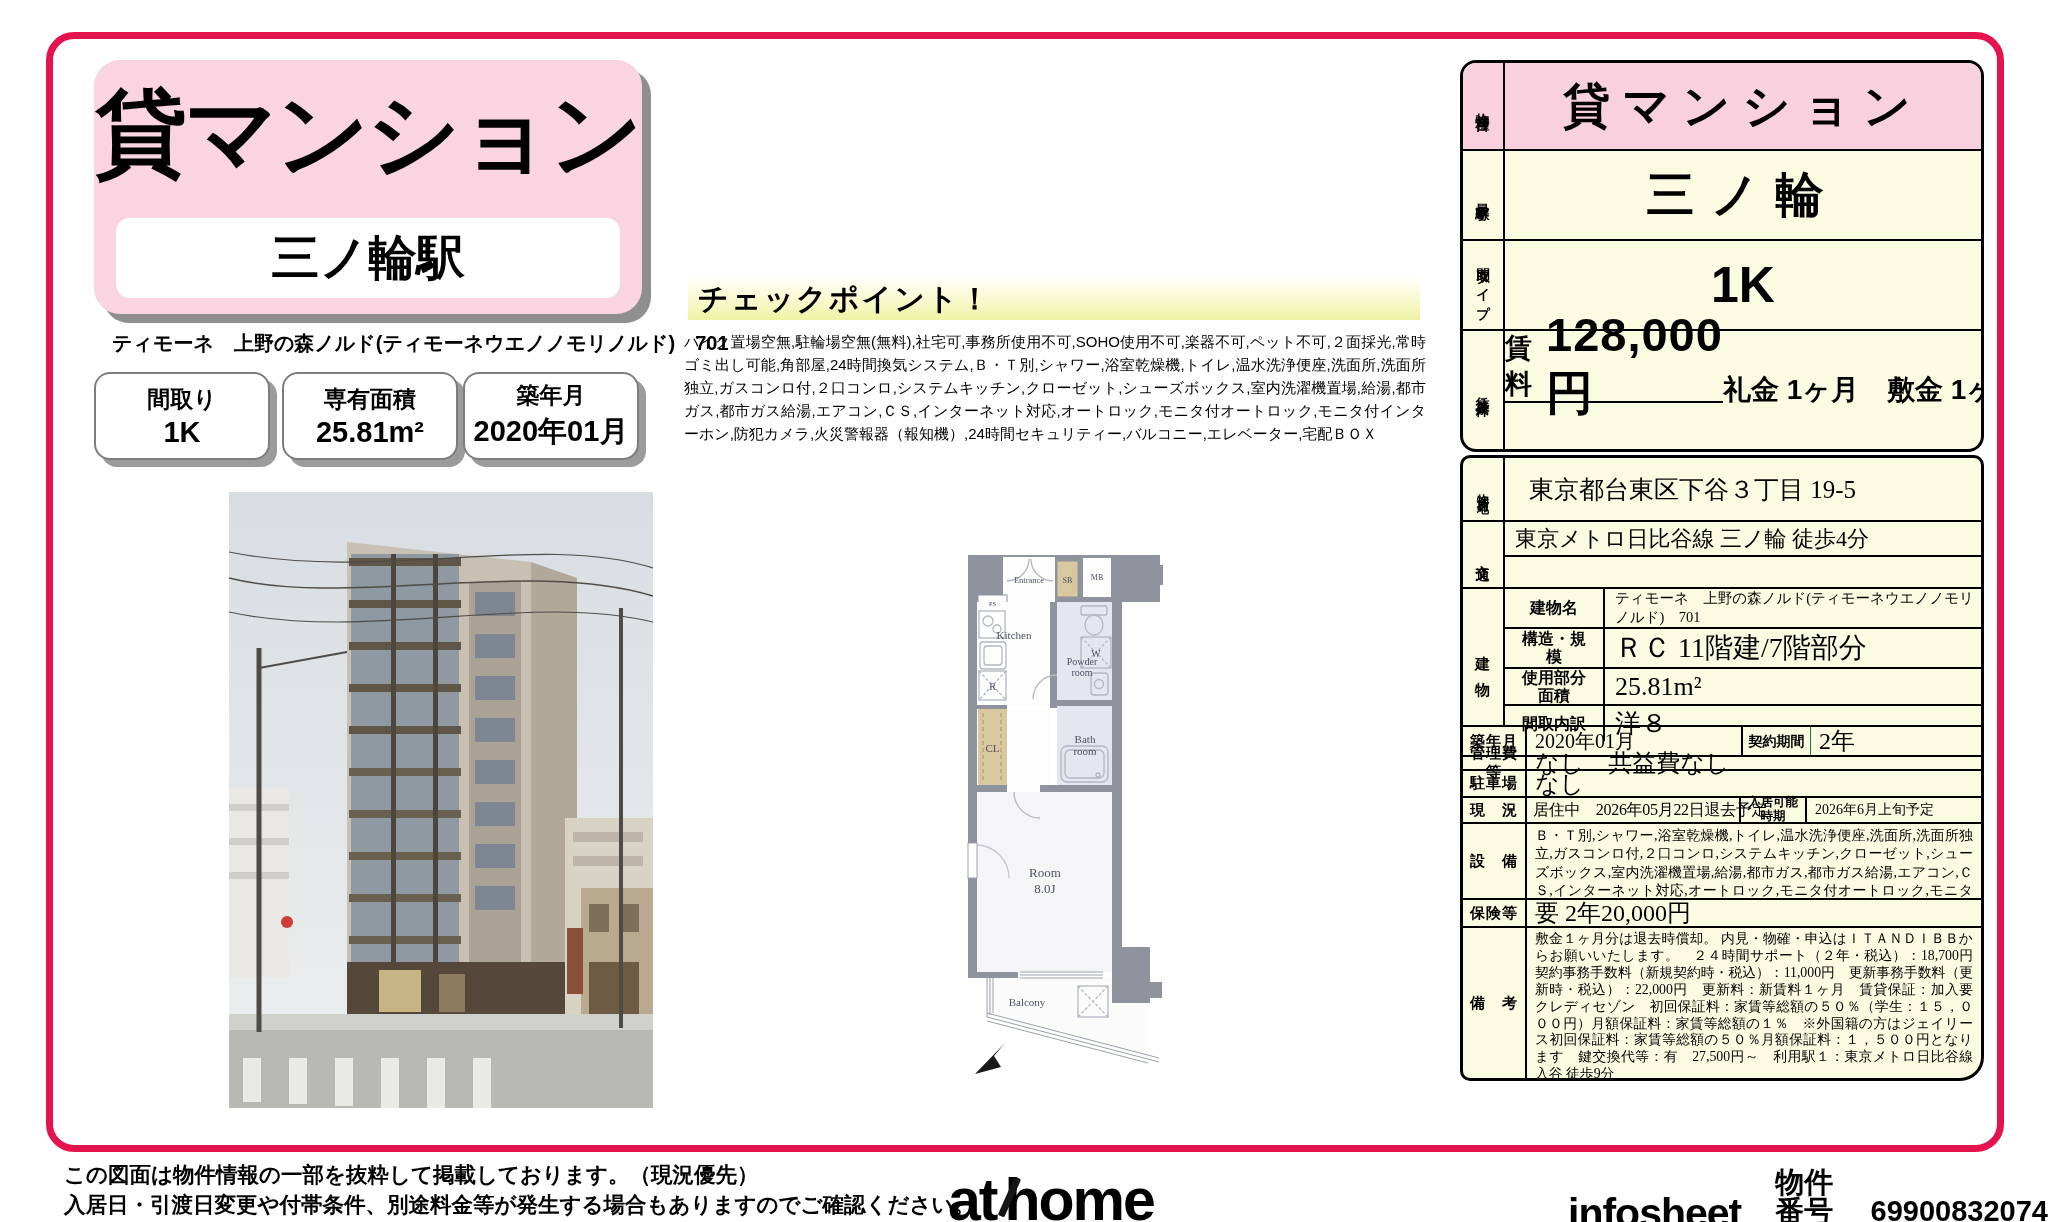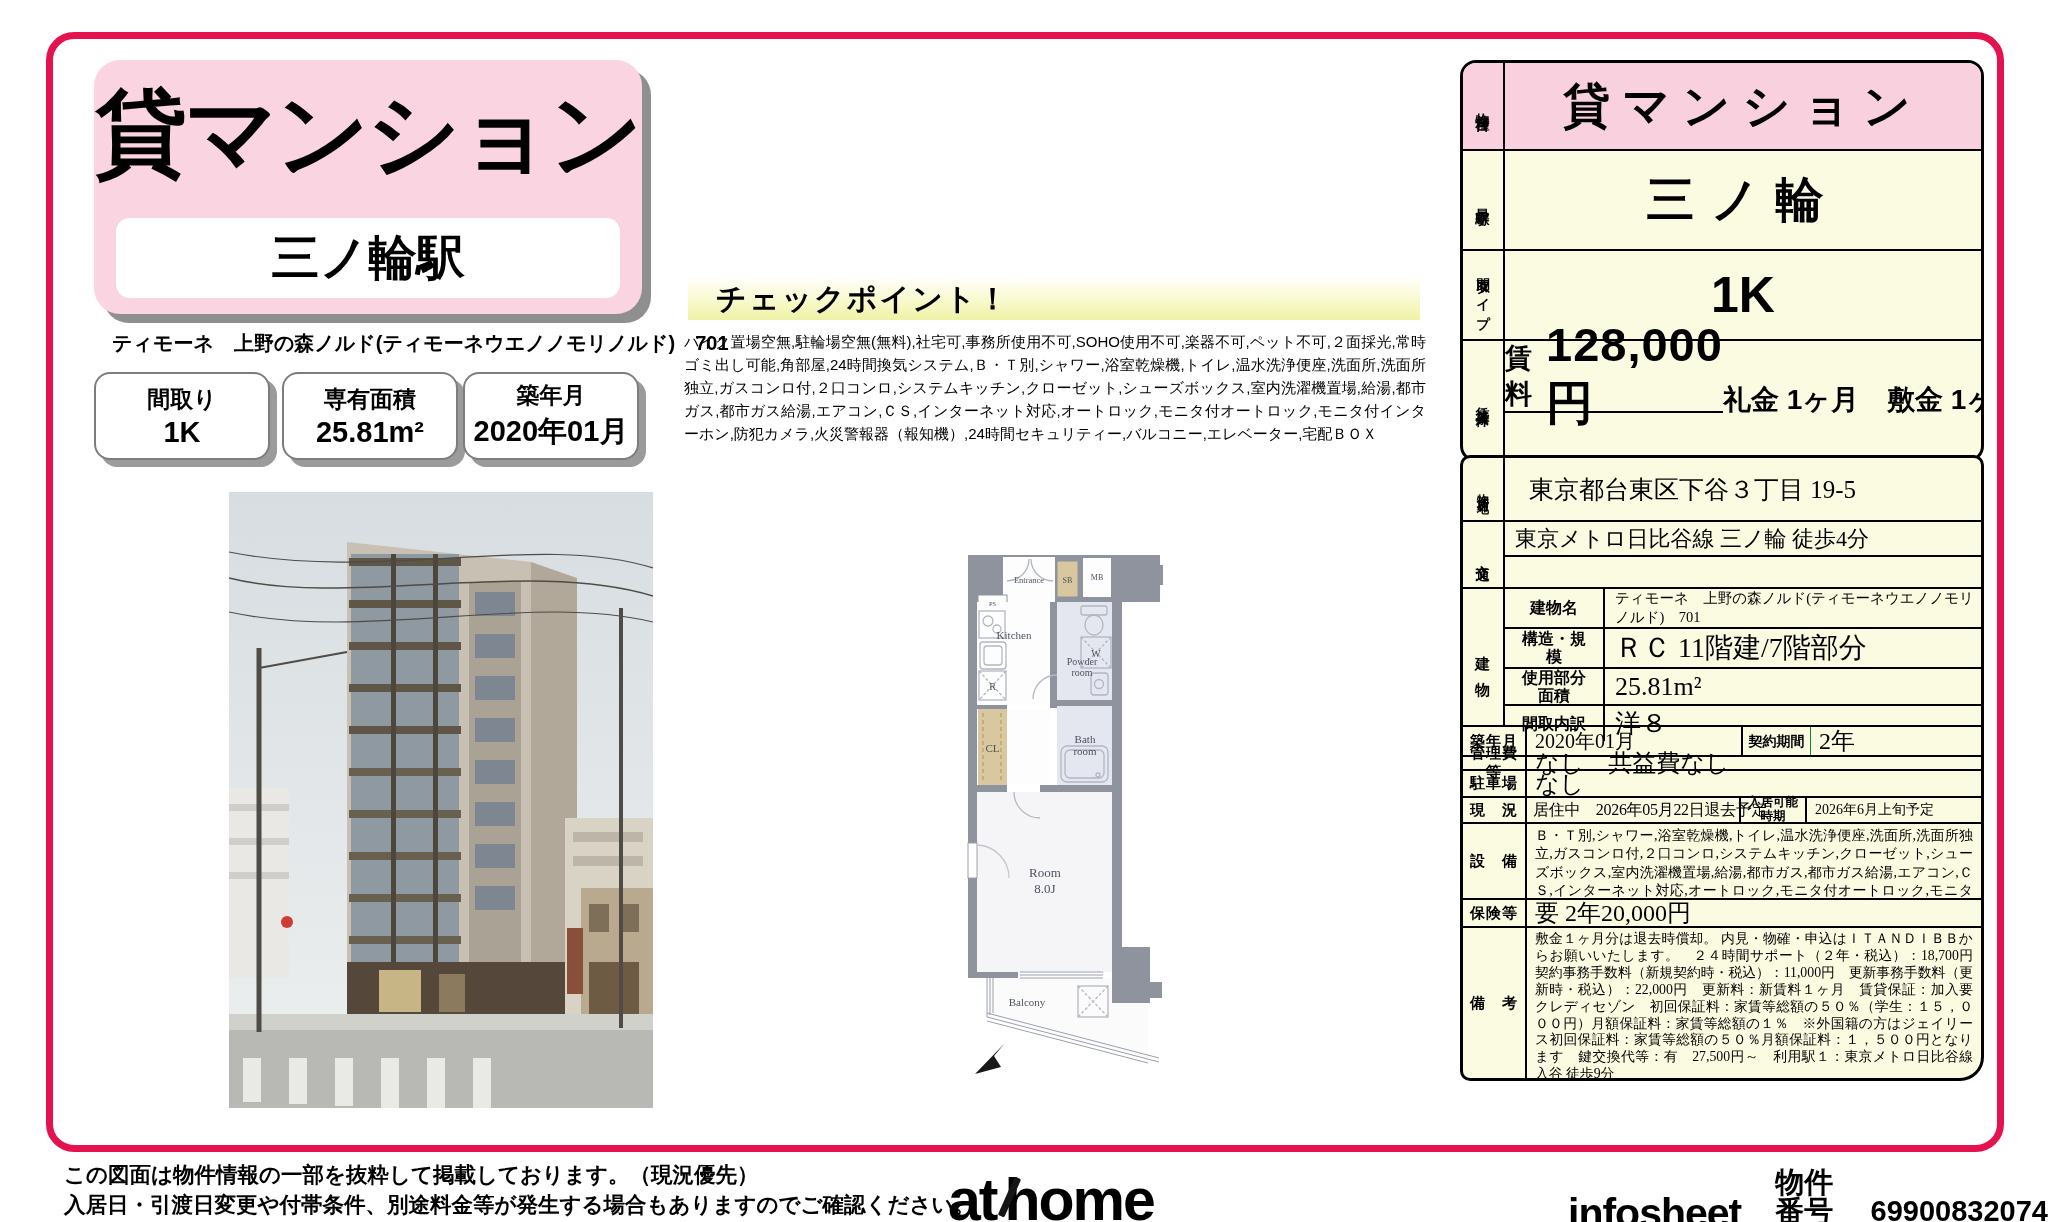--- a/index.html
+++ b/index.html
@@ -24,39 +24,39 @@
           align-items:center;justify-content:center;gap:1px}
   .sumbox:nth-child(1){left:0}.sumbox:nth-child(2){left:188px}.sumbox:nth-child(3){left:369px}
   .sumbox .lb{font-size:23px;font-weight:600}
   .sumbox .vl{font-size:29px;font-weight:800;white-space:nowrap}
   
   #photo{position:absolute;left:229px;top:492px;width:424px;height:616px}
   
   #checkpoint-band{position:absolute;left:688px;top:278px;width:732px;height:42px;
       background:linear-gradient(180deg,#fffffa 0%,#f8f9cc 55%,#eef2a4 100%);
       display:flex;align-items:center}
-  #checkpoint-title{font-size:30px;font-weight:800;padding-left:28px;letter-spacing:2px}
+  #checkpoint-title{font-size:30px;font-weight:800;padding-left:10px;letter-spacing:2px}
   #checkpoint-body{position:absolute;left:684px;top:330px;width:742px;font-size:15px;
       line-height:23px;font-weight:500;text-align:justify}
   
   #floorplan{position:absolute;left:945px;top:545px;width:270px;height:560px}
   #floorplan text{font-family:"Liberation Serif",serif;fill:#4d5363}
   
   .jt{position:absolute;left:1460px;width:524px;background:#fbfbe2;border:3px solid #000;
       display:flex;flex-direction:column;box-sizing:border-box}
   .row{display:flex;border-top:2px solid #000;box-sizing:border-box;min-height:0}
   .row:first-child{border-top:none}
   .cell{box-sizing:border-box;display:flex;align-items:center;min-width:0}
   .vcell{width:42px;min-width:42px;border-right:2px solid #000;display:flex;
          align-items:center;justify-content:center}
   .vtext{writing-mode:vertical-rl;text-orientation:upright;font-weight:600;letter-spacing:2px;line-height:1}
   
   #t1{top:60px;border-radius:16px;overflow:hidden}
   #t1 .r1{height:86px;background:#f8d0de}
-  #t1 .r2{height:100px}
+  #t1 .r2{height:90px}
   #t1 .r3{height:90px}
   #t1 .r4{height:120px}
   .bigval{flex:1;display:flex;align-items:center;justify-content:center;font-weight:800}
   #t1-type{font-size:47px;letter-spacing:12px}
   #t1-station{font-size:48px;letter-spacing:16px}
   #t1-madori{font-size:50px}
   .r4col{flex:1;display:flex;flex-direction:row}
   .rentline{height:70px;border-bottom:2px solid #000;display:flex;align-items:center;justify-content:center;gap:14px}
   .rent-lb{font-size:27px;font-weight:800}
   .rent-vl{font-size:47px;font-weight:800;letter-spacing:1px}

